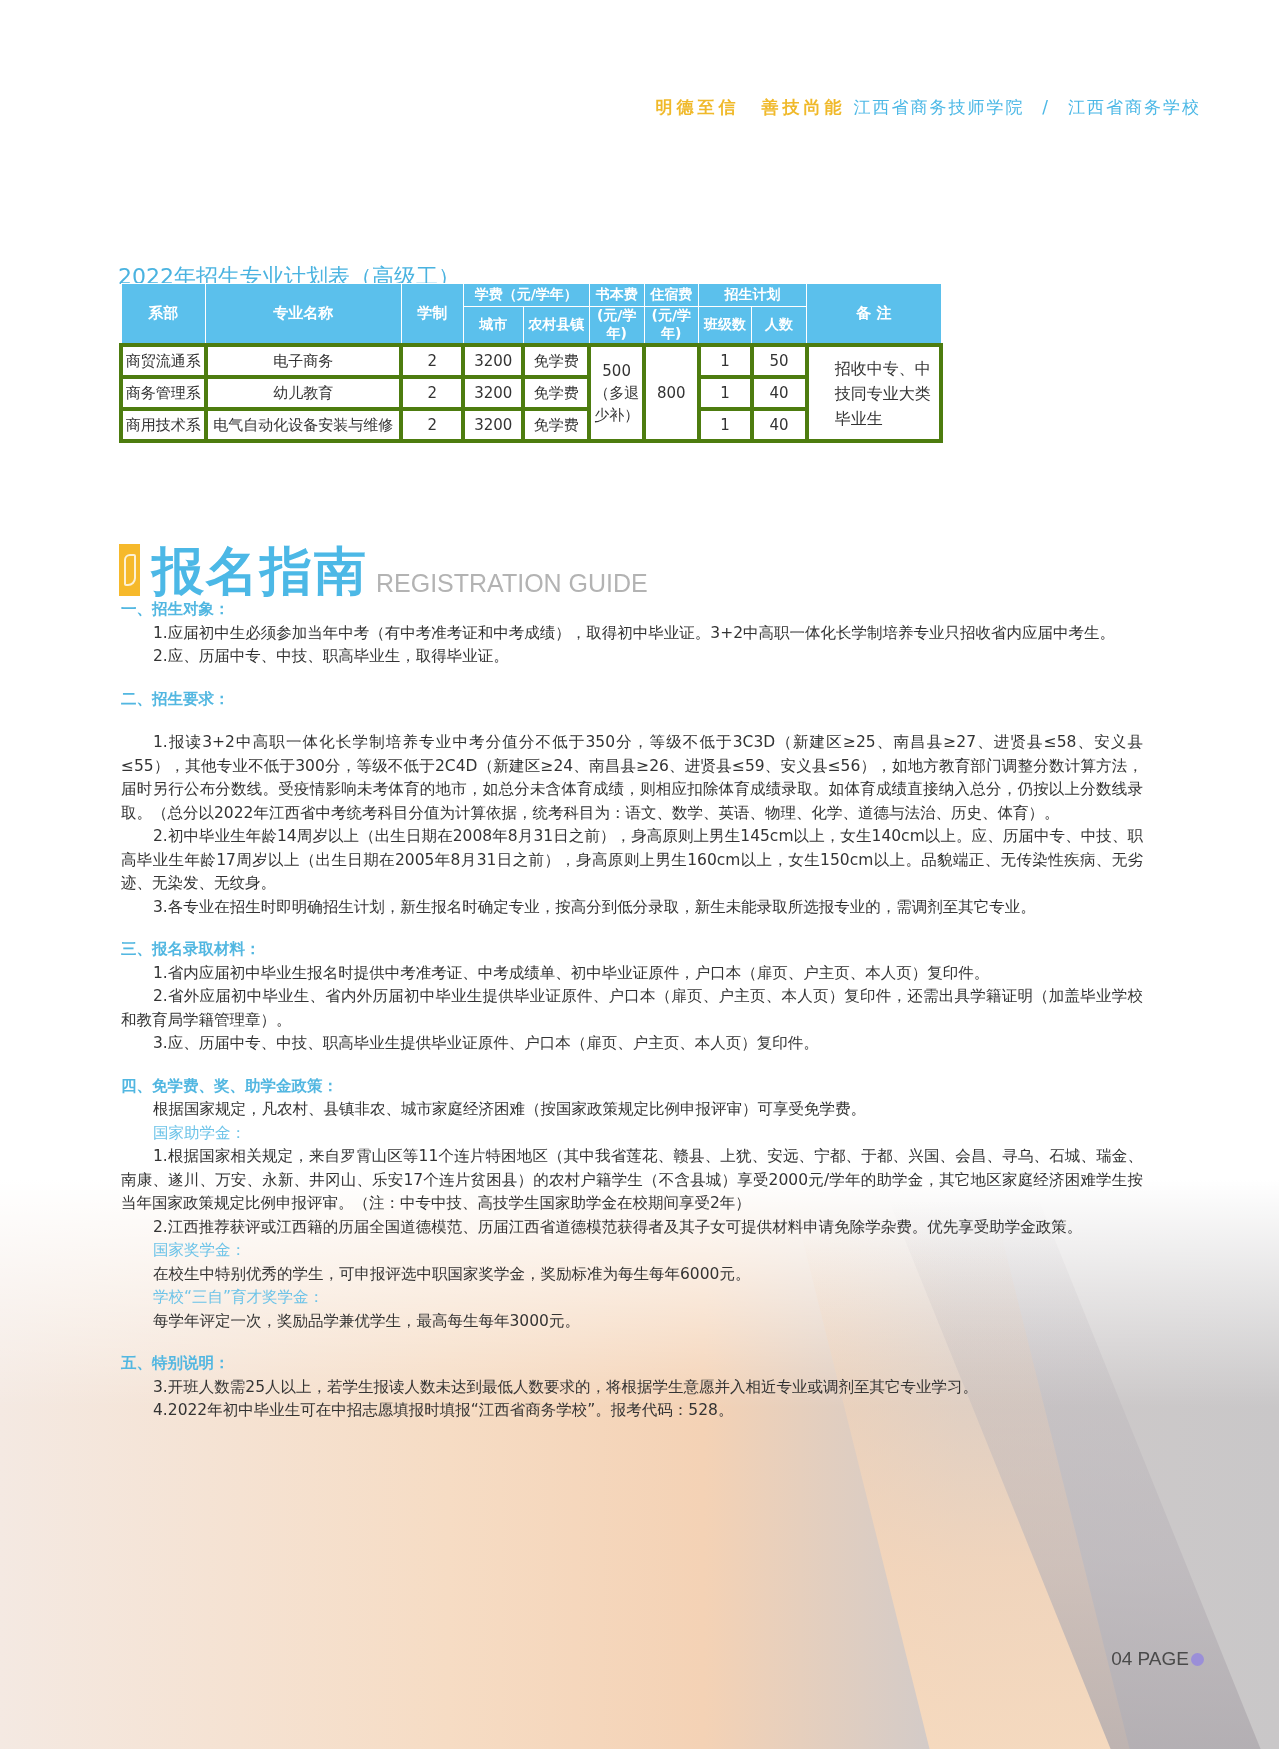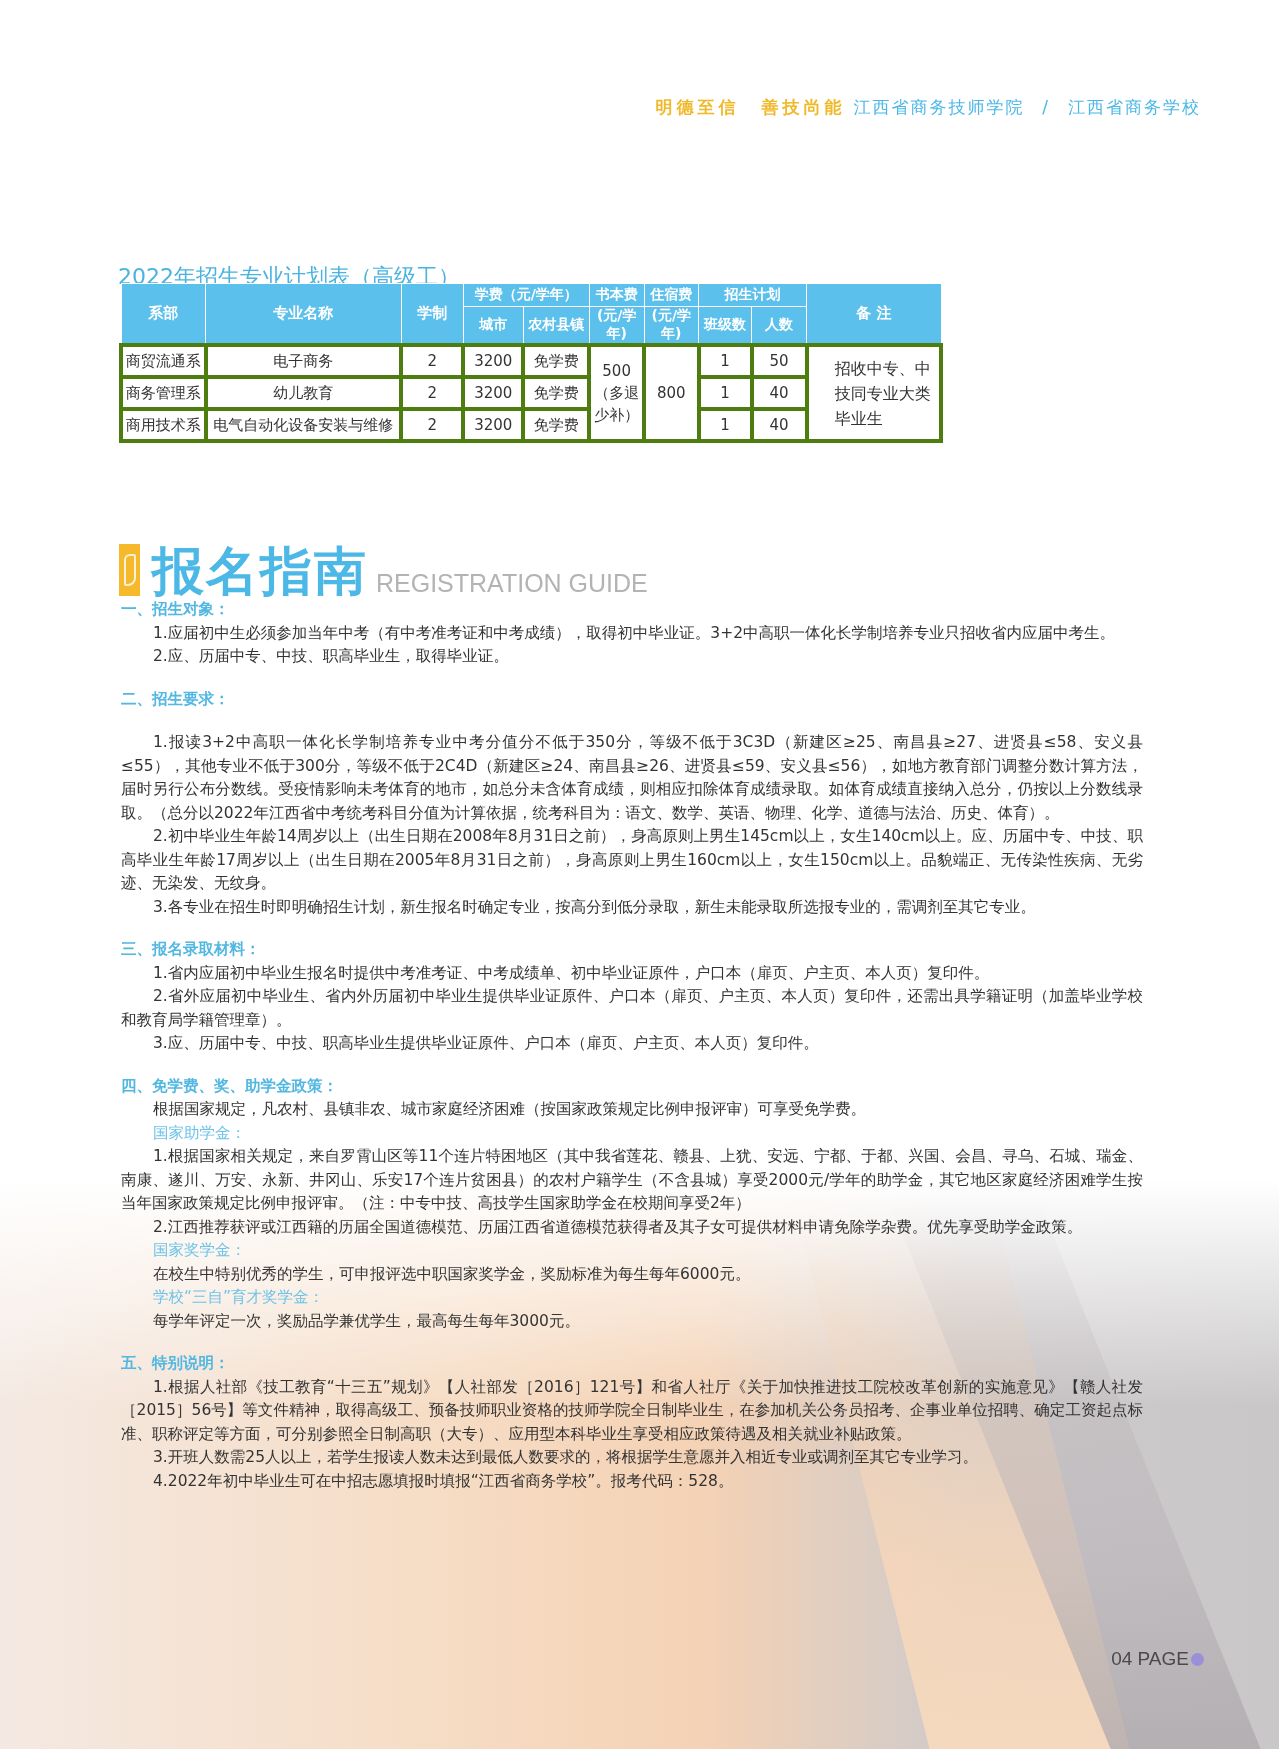--- a/index.html
+++ b/index.html
@@ -198,21 +198,20 @@
   <p class="sub">国家助学金：</p>
   <p class="p">1.根据国家相关规定，来自罗霄山区等11个连片特困地区（其中我省莲花、赣县、上犹、安远、宁都、于都、兴国、会昌、寻乌、石城、瑞金、南康、遂川、万安、永新、井冈山、乐安17个连片贫困县）的农村户籍学生（不含县城）享受2000元/学年的助学金，其它地区家庭经济困难学生按当年国家政策规定比例申报评审。（注：中专中技、高技学生国家助学金在校期间享受2年）</p>
   <p class="p">2.江西推荐获评或江西籍的历届全国道德模范、历届江西省道德模范获得者及其子女可提供材料申请免除学杂费。优先享受助学金政策。</p>
   <p class="sub">国家奖学金：</p>
   <p class="pin">在校生中特别优秀的学生，可申报评选中职国家奖学金，奖励标准为每生每年6000元。</p>
   <p class="sub">学校“三自”育才奖学金：</p>
   <p class="pin">每学年评定一次，奖励品学兼优学生，最高每生每年3000元。</p>
   <div class="gap"></div>
 
   <p class="h2">五、特别说明：</p>
-  <p class="p">1.根据人社部《技工教育“十三五”规划》【人社部发［2016］121号】和省人社厅《关于加快推进技工院校改革创新的实施意见》【赣人社发［2015］56号】等文件精神，取得高级工、预备技师职业资格的技师学院全日制毕业生，在参加机关公务员招考、企事业单位招聘、确定工资起点标准、职称评定等方面，可分别参照全日制高职（大专）、应用型本科毕业生享受相应政策待遇及相关就业补贴政策。</p>
   <p class="p">3.开班人数需25人以上，若学生报读人数未达到最低人数要求的，将根据学生意愿并入相近专业或调剂至其它专业学习。</p>
   <p class="p">4.2022年初中毕业生可在中招志愿填报时填报“江西省商务学校”。报考代码：528。</p>
 </div>
 
 <div class="page-no">
   <span>04 PAGE</span>
   <span class="dot"></span>
 </div>
 
 </body></html>

